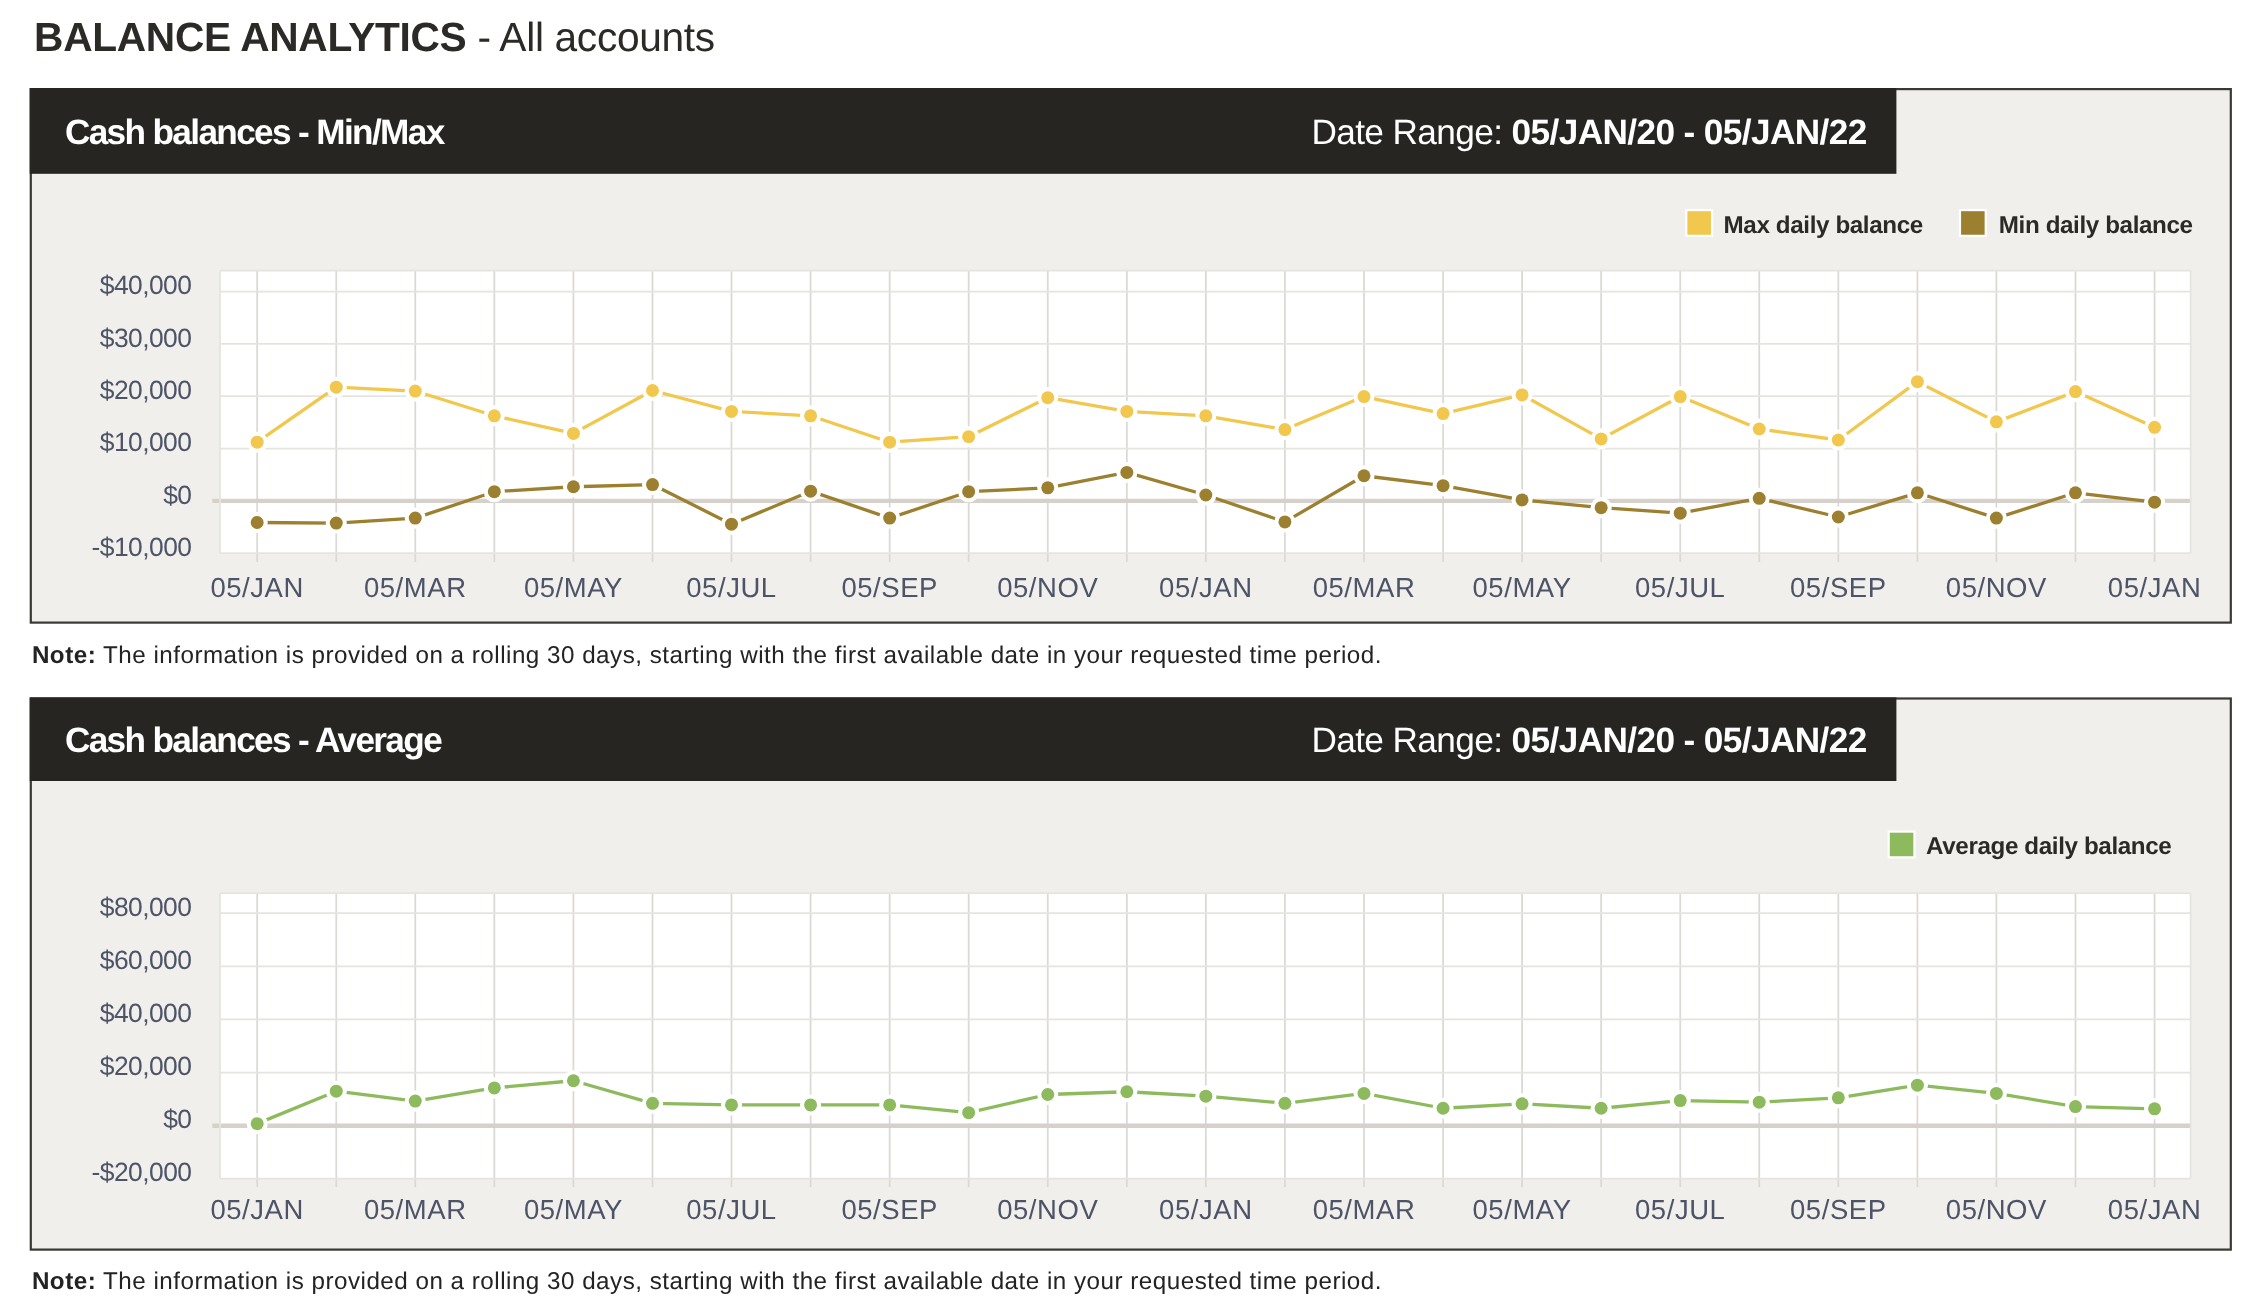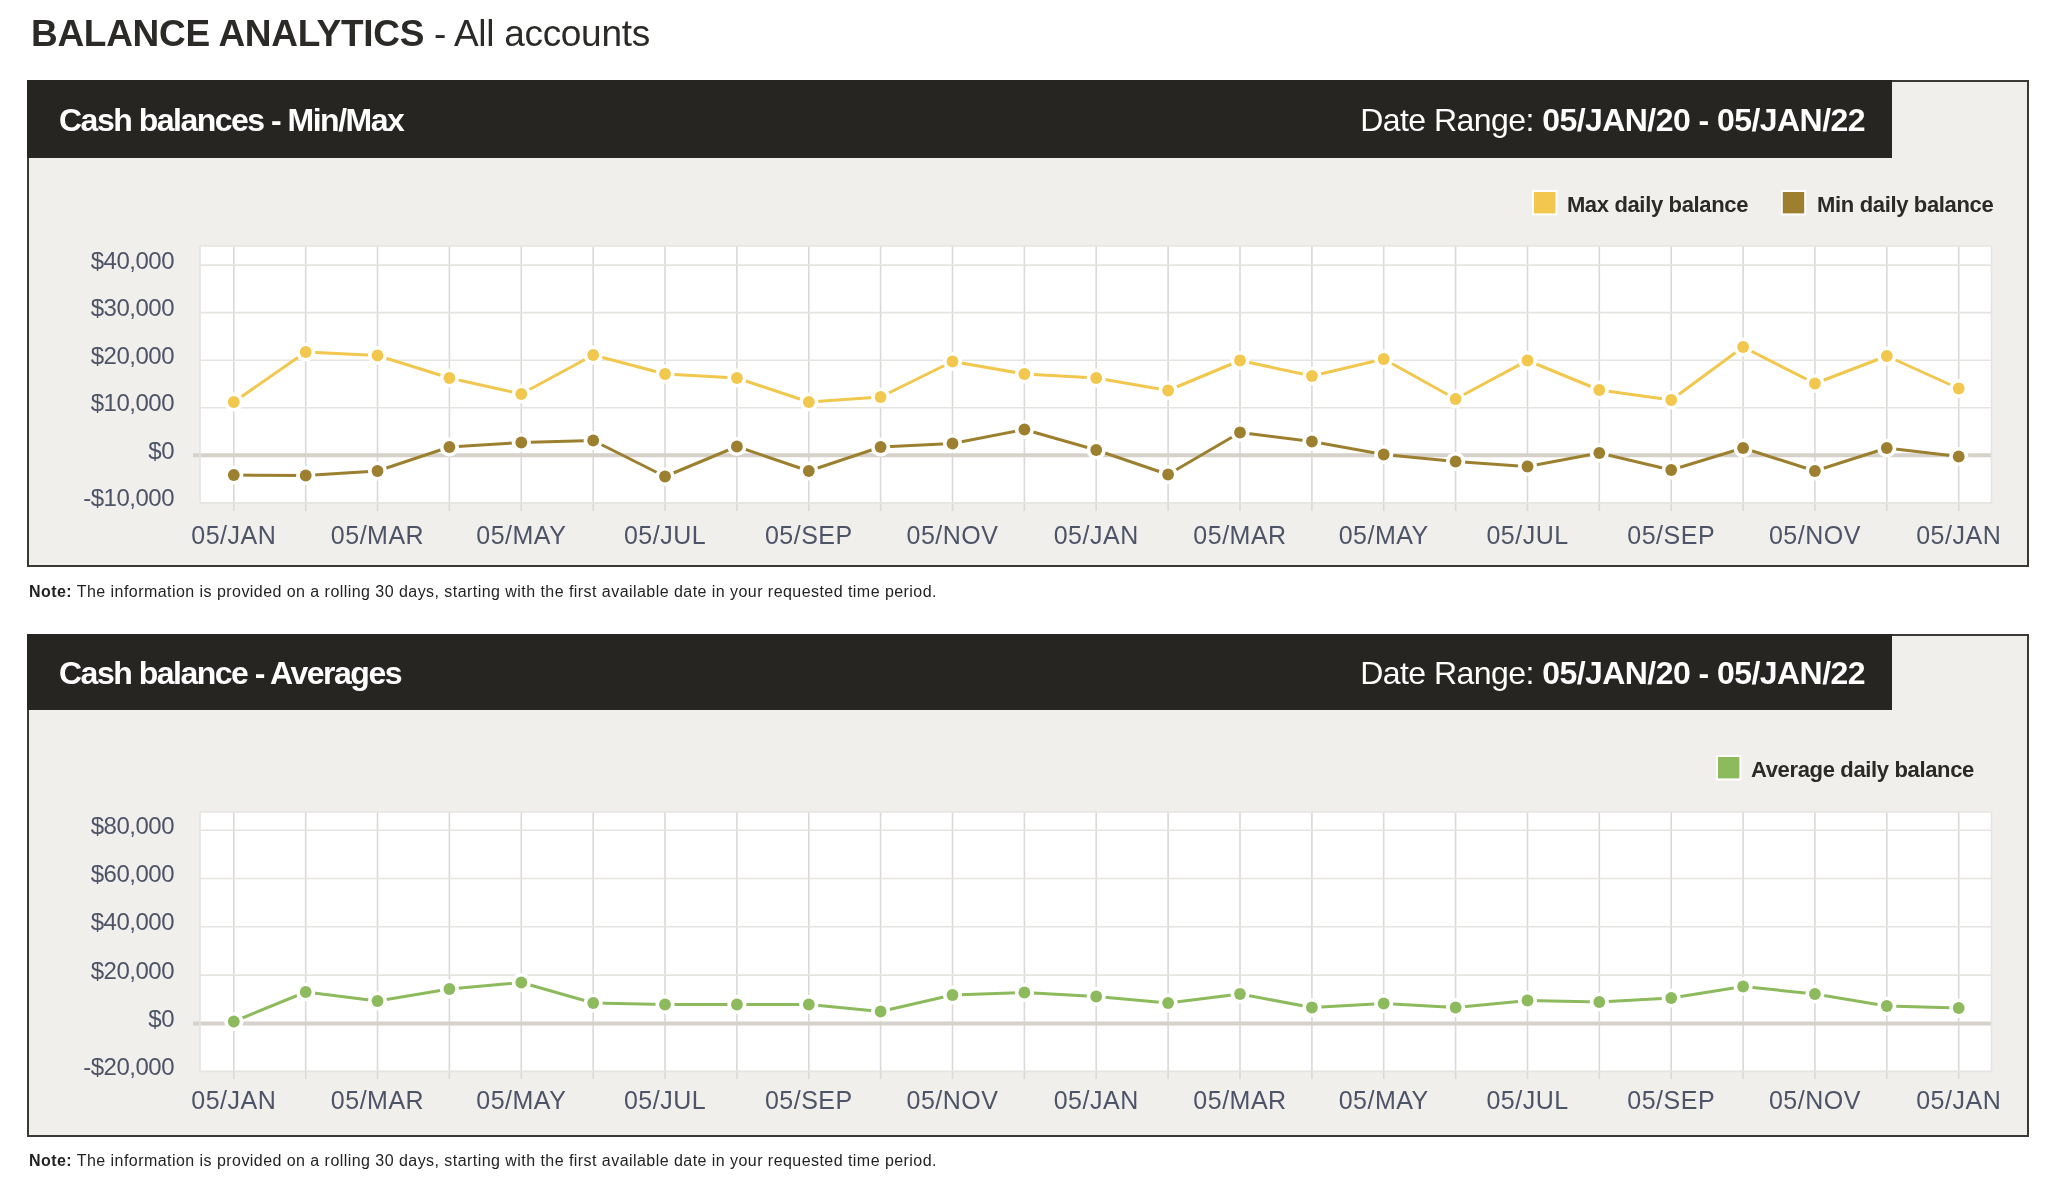--- a/index.html
+++ b/index.html
@@ -5,48 +5,48 @@
 * { margin:0; padding:0; box-sizing:border-box; }
 html,body { width:2048px; height:1191px; background:#ffffff;
   font-family:"Liberation Sans", sans-serif; position:relative; overflow:hidden; }
 .title { position:absolute; left:31px; top:13px; font-size:37px; font-weight:bold;
   color:#2b2a27; letter-spacing:-0.3px; }
 .title span { font-weight:normal; }
 .panel { position:absolute; left:27px; width:2001.5px; background:#f1efeb;
   border:2px solid #3a3936; }
 .p1 { top:80px; height:486.5px; }
 .p2 { top:634px; height:502.5px; }
-.phead { position:absolute; left:-2px; top:-2px; width:1865px; background:#262522;
+.phead { position:absolute; left:-2px; top:-2px; width:1697px; background:#262522;
   color:#ffffff; display:flex; align-items:center; justify-content:space-between;
   padding:3px 27px 0 32px; }
 .p1 .phead { height:78px; }
 .p2 .phead { height:76px; }
 .phead .t { font-size:32px; font-weight:bold; letter-spacing:-1.5px; }
 .phead .d { font-size:32px; font-weight:normal; letter-spacing:-0.55px; }
 .phead .d b { font-weight:bold; }
-.note { position:absolute; left:29px; font-size:16px; letter-spacing:0.45px; color:#232323; }
+.note { position:absolute; left:29px; font-size:22px; letter-spacing:0.45px; color:#232323; }
 .n1 { top:582.5px; }
 .n2 { top:1152px; }
 svg.overlay { position:absolute; left:0; top:0; z-index:5; }
 </style>
 </head>
 <body>
 <div class="title">BALANCE ANALYTICS<span> - All accounts</span></div>
 
 <div class="panel p1">
   <div class="phead">
       <div class="t">Cash balances - Min/Max</div>
   <div class="d">Date Range: <b>05/JAN/20 - 05/JAN/22</b></div>
     </div>
 </div>
 <div class="note n1"><b>Note:</b> The information is provided on a rolling 30 days, starting with the first available date in your requested time period.</div>
 
 <div class="panel p2">
   <div class="phead">
-      <div class="t">Cash balance - Averages</div>
+      <div class="t">Cash balances - Average</div>
   <div class="d">Date Range: <b>05/JAN/20 - 05/JAN/22</b></div>
     </div>
 </div>
 <div class="note n2"><b>Note:</b> The information is provided on a rolling 30 days, starting with the first available date in your requested time period.</div>
 
 <svg class="overlay" width="2048" height="1191" viewBox="0 0 2048 1191">
 <rect x="200" y="246" width="1791.5" height="256.85" fill="#ffffff"></rect>
 <rect x="200" y="812" width="1791.5" height="259.4" fill="#ffffff"></rect>
 <line x1="233.8" y1="246.0" x2="233.8" y2="511" stroke="#dbd9d5" stroke-width="1.6"></line>
 <line x1="305.7" y1="246.0" x2="305.7" y2="511" stroke="#dbd9d5" stroke-width="1.6"></line>

